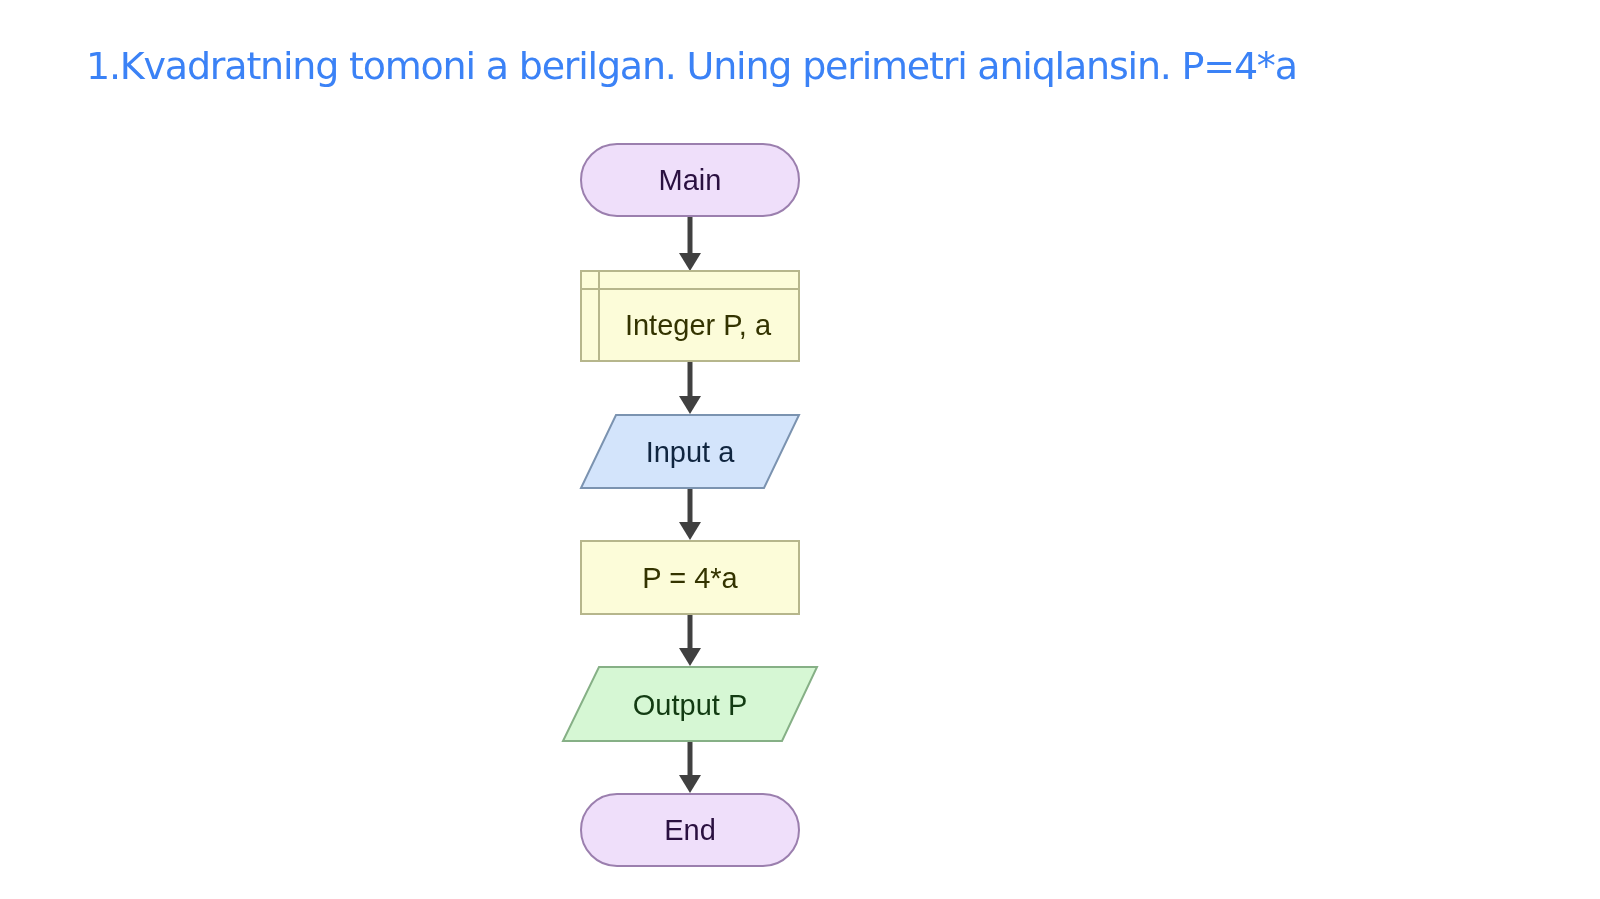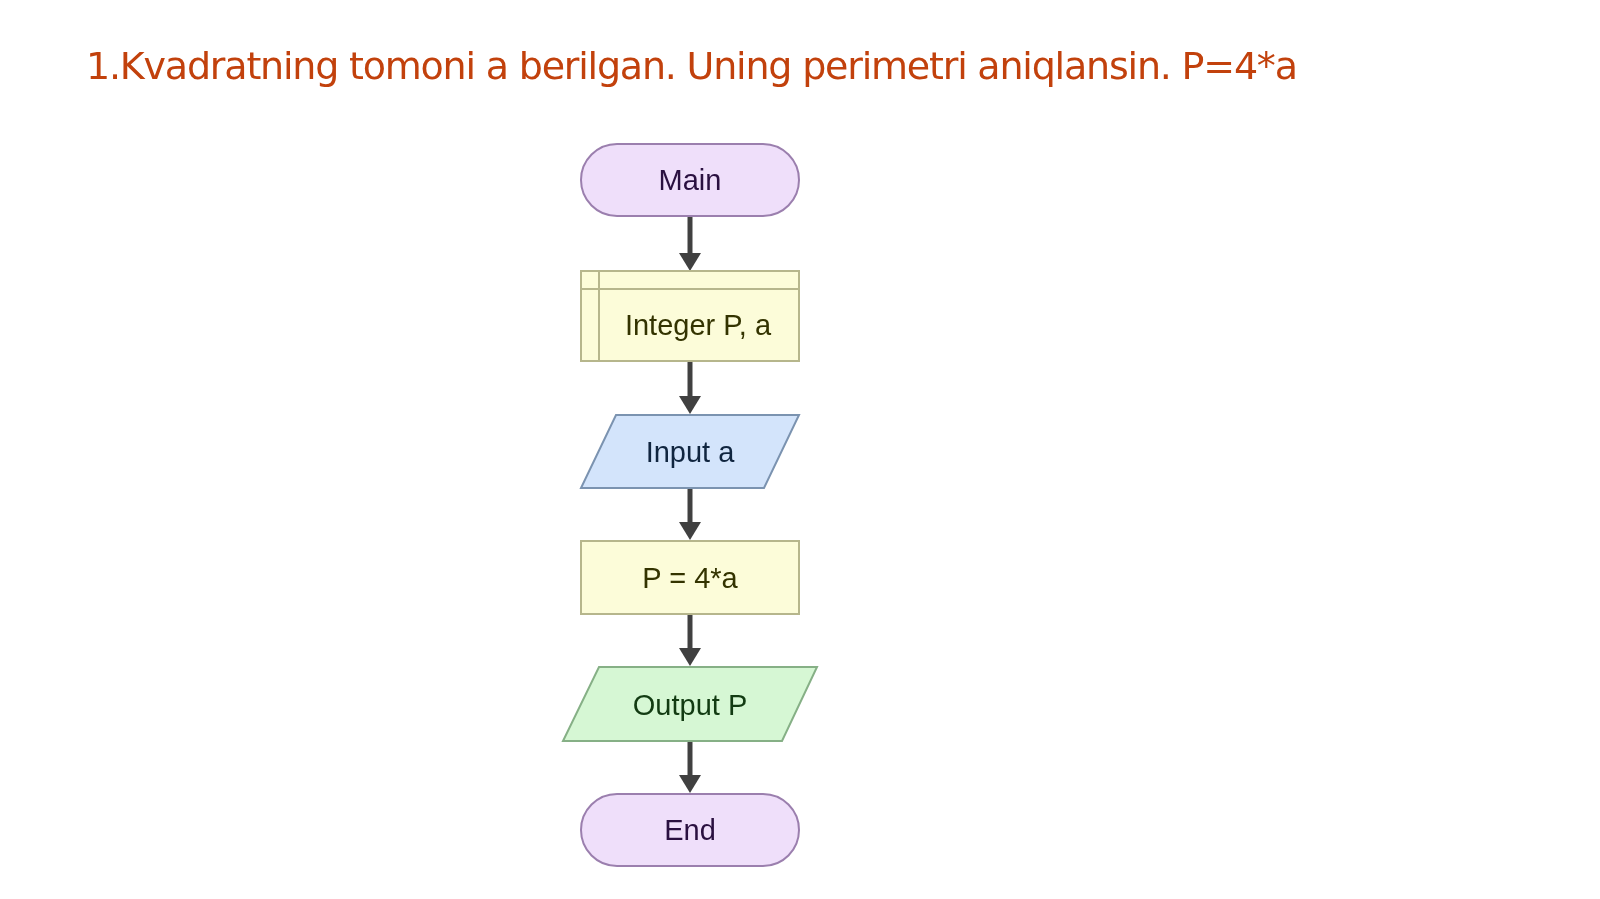--- a/index.html
+++ b/index.html
@@ -1,19 +1,19 @@
 <!DOCTYPE html>
 <html><head>
 <meta charset="utf-8">
 <style>
   html, body { margin: 0; padding: 0; background: #ffffff; }
   body { width: 1600px; height: 899px; position: relative; overflow: hidden; }
   .title {
     position: absolute; left: 86px; top: 44px;
-    font-family: "DejaVu Sans", sans-serif; font-size: 38px; color: #c2410c;
+    font-family: "DejaVu Sans", sans-serif; font-size: 38px; color: #3b82f6;
     letter-spacing: -1.2px; white-space: nowrap;
   }
   svg.flow { position: absolute; left: 0; top: 0; }
   .lbl { font-family: "Liberation Sans", sans-serif; font-size: 29px; }
 </style>
 </head>
 <body>
 
 <div class="title">1.Kvadratning tomoni a berilgan. Uning perimetri aniqlansin. P=4*a</div>
 

